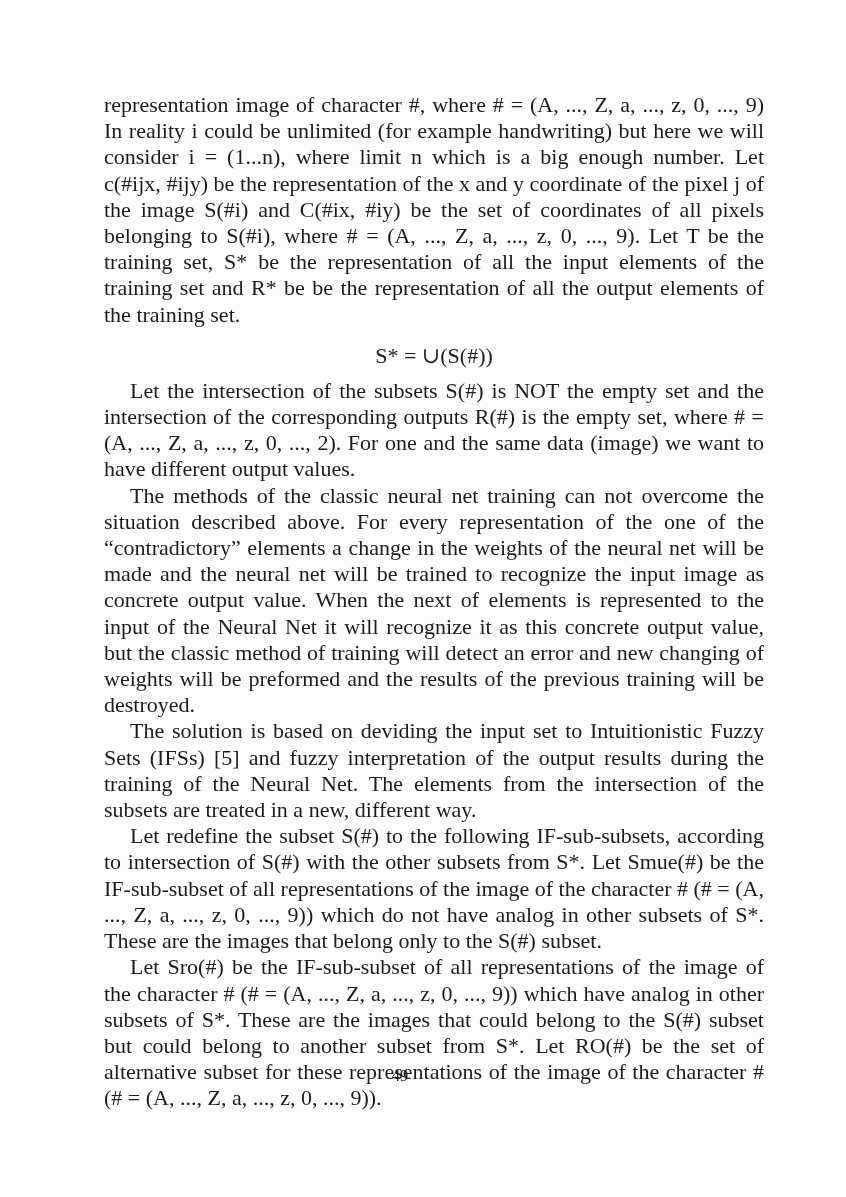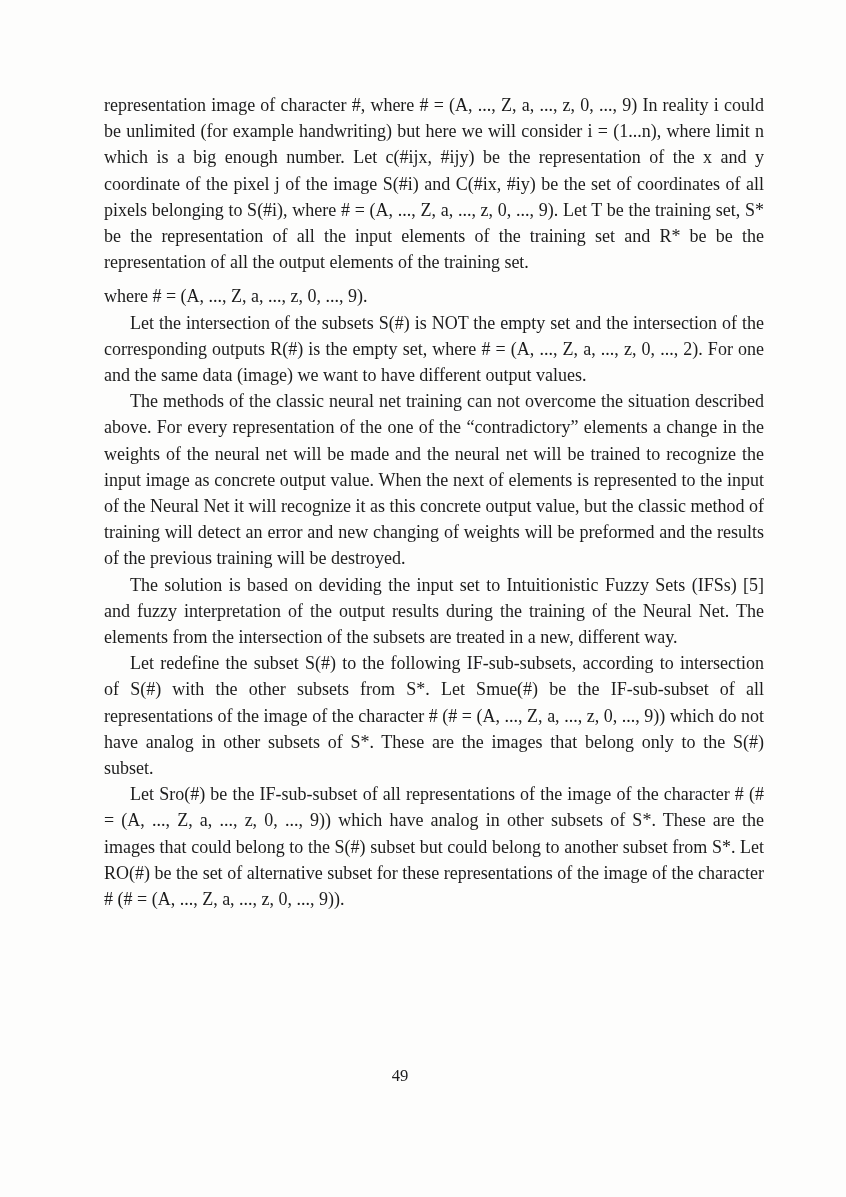--- a/index.html
+++ b/index.html
@@ -6,21 +6,21 @@
   body { width: 846px; height: 1197px; position: relative; overflow: hidden; }
   .page {
     position: absolute; left: 0; top: 0; width: 846px; height: 1197px;
     background: #fdfdfc;
     font-family: "DejaVu Serif", "Liberation Serif", serif;
     color: #1c1c1c;
   }
   .body-text {
     position: absolute; left: 104px; top: 92px; width: 660px;
     font-family: "Liberation Serif", "DejaVu Serif", serif;
-    font-size: 18px; line-height: 26.2px;
+    font-size: 22px; line-height: 26.2px;
     text-align: justify;
   }
   .body-text p { margin: 0; }
   .indent { text-indent: 26px; }
   .eq-block { text-align: center; margin: 8px 0 0 0; }
   .eq { height: 40px; line-height: 40px; text-align: center; }
   .eq.first { height: 42px; }
   .where-line { margin-top: 0; }
   .page-number {
     position: absolute; left: 0; width: 800px; top: 1066px;
@@ -30,23 +30,23 @@
   }
 </style>
 </head>
 <body>
 
 <div class="page">
   <div class="body-text">
     <p>representation image of character #, where # = (A, ..., Z, a, ..., z, 0, ..., 9) In reality i could be unlimited (for example handwriting) but here we will consider i = (1...n), where limit n which is a big enough number. Let c(#ijx, #ijy) be the representation of the x and y coordinate of the pixel j of the image S(#i) and C(#ix, #iy) be the set of coordinates of all pixels belonging to S(#i), where # = (A, ..., Z, a, ..., z, 0, ..., 9). Let T be the training set, S* be the representation of all the input elements of the training set and R* be be the representation of all the output elements of the training set.</p>
 
     <div class="eq-block">
+      <div class="eq first">S* = ∪(S(#))</div>
     </div>
 
-    <p class="where-line">where # = (A, ..., Z, a, ..., z, 0, ..., 9).</p>
     <p class="indent">Let the intersection of the subsets S(#) is NOT the empty set and the intersection of the corresponding outputs R(#) is the empty set, where # = (A, ..., Z, a, ..., z, 0, ..., 2). For one and the same data (image) we want to have different output values.</p>
     <p class="indent">The methods of the classic neural net training can not overcome the situation described above. For every representation of the one of the “contradictory” elements a change in the weights of the neural net will be made and the neural net will be trained to recognize the input image as concrete output value. When the next of elements is represented to the input of the Neural Net it will recognize it as this concrete output value, but the classic method of training will detect an error and new changing of weights will be preformed and the results of the previous training will be destroyed.</p>
     <p class="indent">The solution is based on deviding the input set to Intuitionistic Fuzzy Sets (IFSs) [5] and fuzzy interpretation of the output results during the training of the Neural Net. The elements from the intersection of the subsets are treated in a new, different way.</p>
     <p class="indent">Let redefine the subset S(#) to the following IF-sub-subsets, according to intersection of S(#) with the other subsets from S*. Let Smue(#) be the IF-sub-subset of all representations of the image of the character # (# = (A, ..., Z, a, ..., z, 0, ..., 9)) which do not have analog in other subsets of S*. These are the images that belong only to the S(#) subset.</p>
     <p class="indent">Let Sro(#) be the IF-sub-subset of all representations of the image of the character # (# = (A, ..., Z, a, ..., z, 0, ..., 9)) which have analog in other subsets of S*. These are the images that could belong to the S(#) subset but could belong to another subset from S*. Let RO(#) be the set of alternative subset for these representations of the image of the character # (# = (A, ..., Z, a, ..., z, 0, ..., 9)).</p>
   </div>
 
   <div class="page-number">49</div>
 </div>
 

